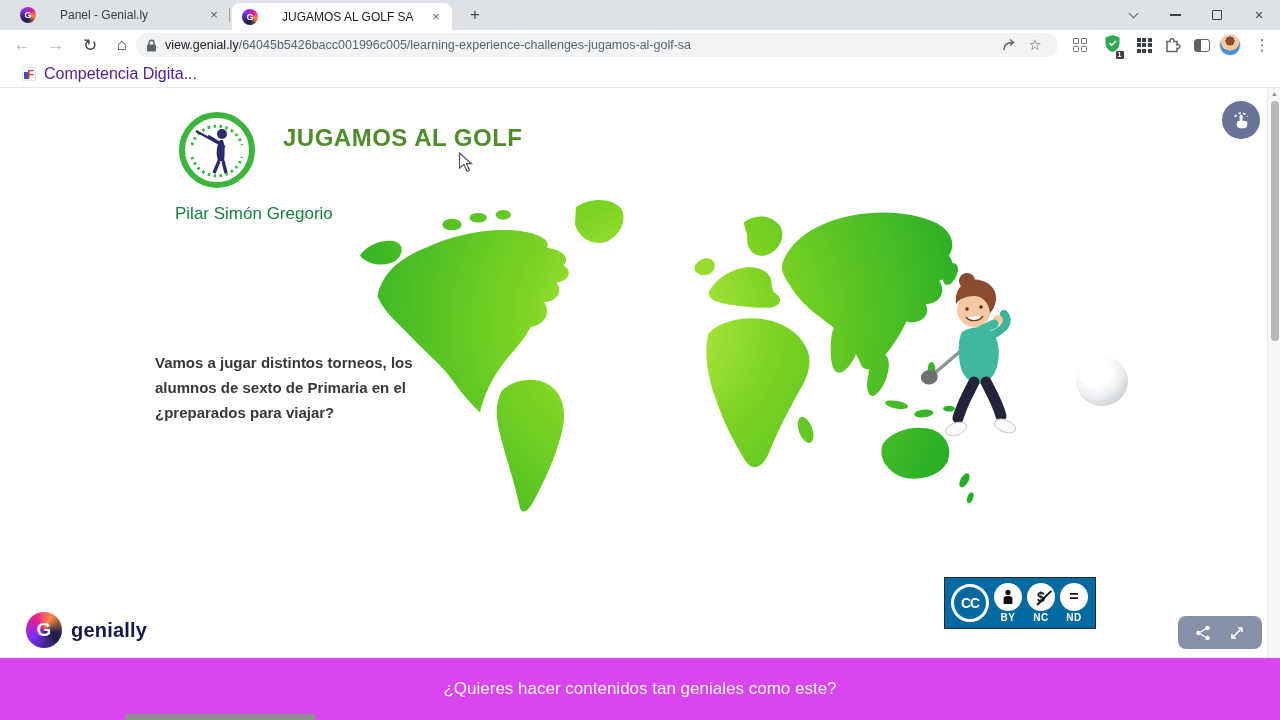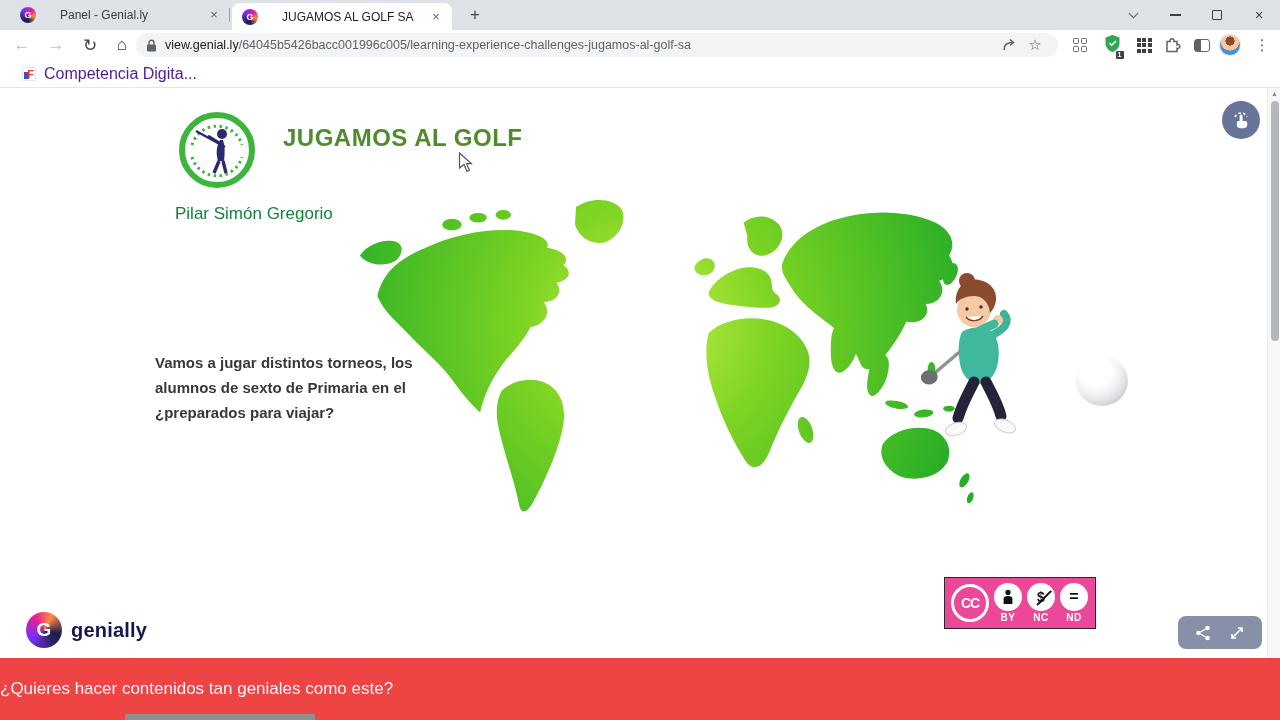--- a/index.html
+++ b/index.html
@@ -63,37 +63,37 @@
   .paragraph { position:absolute; left:155px; top:262px; width:280px; font-size:15px; font-weight:bold; color:#383838; line-height:25px; }
   .golfer { position:absolute; left:912px; top:184px; }
   .golfball { position:absolute; left:1076px; top:268px; width:52px; height:50px; border-radius:50%;
     background:radial-gradient(circle at 38% 30%, #ffffff 0 32%, #eceef0 55%, #c9ccd1 80%, #a9adb4 100%); }
   .interactive-btn { position:absolute; left:1222px; top:13px; width:38px; height:38px; border-radius:50%; background:#68739a; display:flex; align-items:center; justify-content:center; }
   .scrollbar { position:absolute; right:0; top:0; width:13px; height:570px; background:#f7f7f8; border-left:1px solid #ececec; }
   .scroll-arrow { position:absolute; top:2px; left:2px; width:9px; text-align:center; font-size:7px; color:#8a8d91; }
   .scroll-thumb { position:absolute; top:13px; left:2.5px; width:8px; height:240px; background:#b4b8bd; border-radius:4px; }
   .cursor-arrow { position:absolute; left:458px; top:64px; }
   
-  .cc-badge { position:absolute; left:944px; top:489px; width:152px; height:52px; background:#ec4899; border:1px solid #2a2a2a; display:flex; align-items:center; padding:7px 6px; }
+  .cc-badge { position:absolute; left:944px; top:489px; width:152px; height:52px; background:#0369a1; border:1px solid #2a2a2a; display:flex; align-items:center; padding:7px 6px; }
   .cc-main { width:38px; height:38px; border-radius:50%; border:3px solid #fff; color:#fff; font-weight:bold; font-size:14px; display:flex; align-items:center; justify-content:center; letter-spacing:-1px; }
   .cc-col { display:flex; flex-direction:column; align-items:center; margin-left:5px; }
   .cc-circ { width:28px; height:28px; border-radius:50%; background:#fff; color:#111; display:flex; align-items:center; justify-content:center; position:relative; }
   .cc-lbl { color:#fff; font-size:10px; font-weight:bold; margin-top:1px; letter-spacing:0.5px; }
   .nc-glyph { font-size:14px; font-weight:bold; position:relative; }
   .nc-glyph::after { content:""; position:absolute; left:-3px; top:50%; width:20px; height:1.6px; background:#111; transform:rotate(-45deg); }
   .nd-glyph { font-size:16px; font-weight:bold; }
   
   .brand { position:absolute; left:26px; top:524px; display:flex; align-items:center; }
   .brand-circle { width:36px; height:36px; border-radius:50%;
     background:conic-gradient(from 130deg,#23204f,#7b2ff7 30%,#e81f8e 55%,#ff8c42 72%,#23204f 92%);
     color:#fff; font-size:19px; font-weight:bold; display:flex; align-items:center; justify-content:center; }
   .brand-name { margin-left:9px; font-size:20px; font-weight:bold; color:#17174f; letter-spacing:0.2px; }
   .share-pill { position:absolute; left:1178px; top:528px; width:84px; height:33px; border-radius:8px; background:#8790a6; display:flex; align-items:center; justify-content:space-evenly; }
   
-  .banner { position:absolute; left:0; top:658px; width:1280px; height:62px; background:#ef4444; display:flex; align-items:center; gap:26px; }
+  .banner { position:absolute; left:0; top:658px; width:1280px; height:62px; background:#d946ef; display:flex; align-items:center; justify-content:center; gap:26px; }
   .banner-q { color:#f2f3f7; font-size:17px; }
   .banner-cta { background:#565ee0; color:#fff; font-size:12px; font-weight:bold; letter-spacing:0.6px; border:none; border-radius:4px; padding:8px 17px; }
   .bottom-fragment { position:absolute; left:125px; top:714px; width:190px; height:6px; background:#8f8f8f; }
 </style>
 </head>
 <body>
 
 <div id="screen">
 
   <div class="tabstrip">

